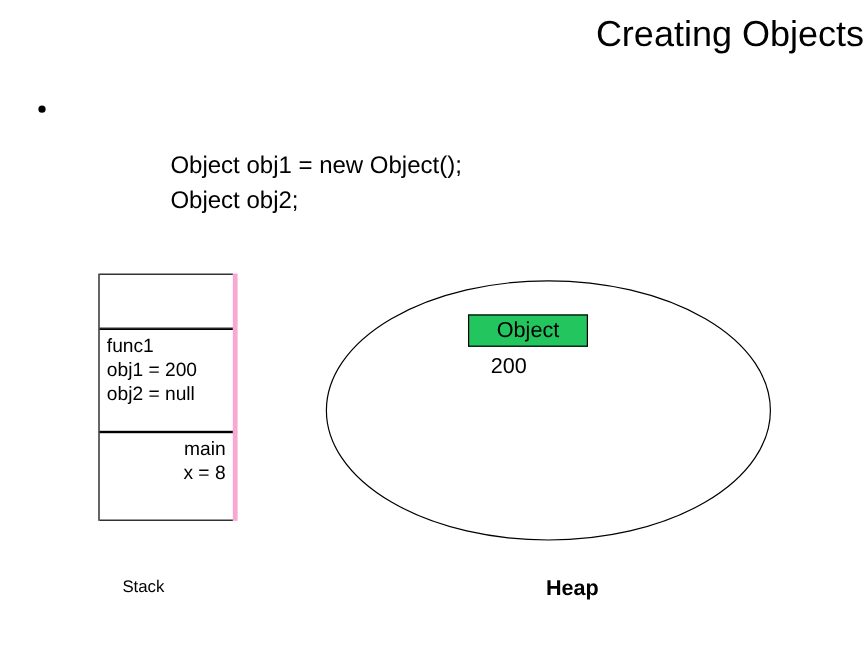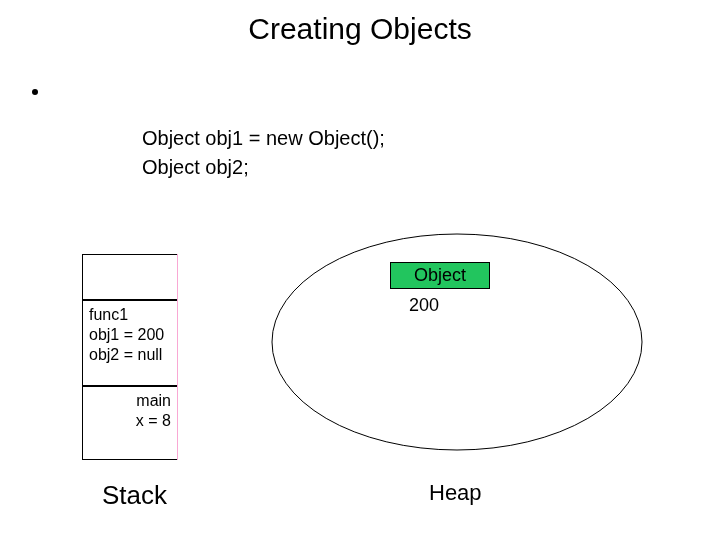--- a/index.html
+++ b/index.html
@@ -7,21 +7,21 @@
     margin: 0;
     padding: 0;
     width: 720px;
     height: 540px;
     font-family: Arial, Helvetica, sans-serif;
     color: #000;
     background: #fff;
     position: relative;
   }
   .title {
-    text-align: center;
+    text-align: right;
     font-size: 30px;
     padding-top: 12px;
     font-weight: normal;
   }
   .bullet {
     position: absolute;
     left: 32px;
     top: 78px;
     font-size: 24px;
   }
@@ -40,39 +40,38 @@
     left: 106px;
     top: 124px;
     font-size: 20px;
     line-height: 1.45;
     margin-left: 36px;
   }
   .stack {
     position: absolute;
     left: 82px;
     top: 228px;
-    width: 96px;
+    width: 116px;
     border-left: 1px solid #000;
-    border-right: 1px solid #f9a8d4;
-    margin-top: 26px;
+    border-right: 4px solid #f9a8d4;
   }
   .stack-frame {
     border-top: 1px solid #000;
     border-bottom: 1px solid #000;
     padding: 4px 6px 20px 6px;
     font-size: 16px;
     line-height: 1.25;
   }
   .stack-frame.empty { height: 46px; }
   .stack-frame.main { padding-bottom: 28px; text-align: right; }
   .stack-label {
     position: absolute;
     left: 102px;
     top: 480px;
-    font-size: 26px;
+    font-size: 14px;
   }
   .heap-svg {
     position: absolute;
     left: 262px;
     top: 228px;
   }
   .heap-obj-box {
     position: absolute;
     left: 390px;
     top: 262px;
@@ -85,23 +84,24 @@
   }
   .heap-addr {
     position: absolute;
     left: 373px;
     top: 295px;
     font-size: 18px;
     margin-left: 36px;
   }
   .heap-label {
     position: absolute;
-    left: 429px;
+    left: 455px;
     top: 480px;
-    font-size: 22px;
+    font-size: 18px;
+    font-weight: bold;
   }
 </style>
 </head>
 <body>
 
 <div class="title">Creating Objects</div>
 
 <div class="bullet">
   <span class="dot"></span>
 </div>

